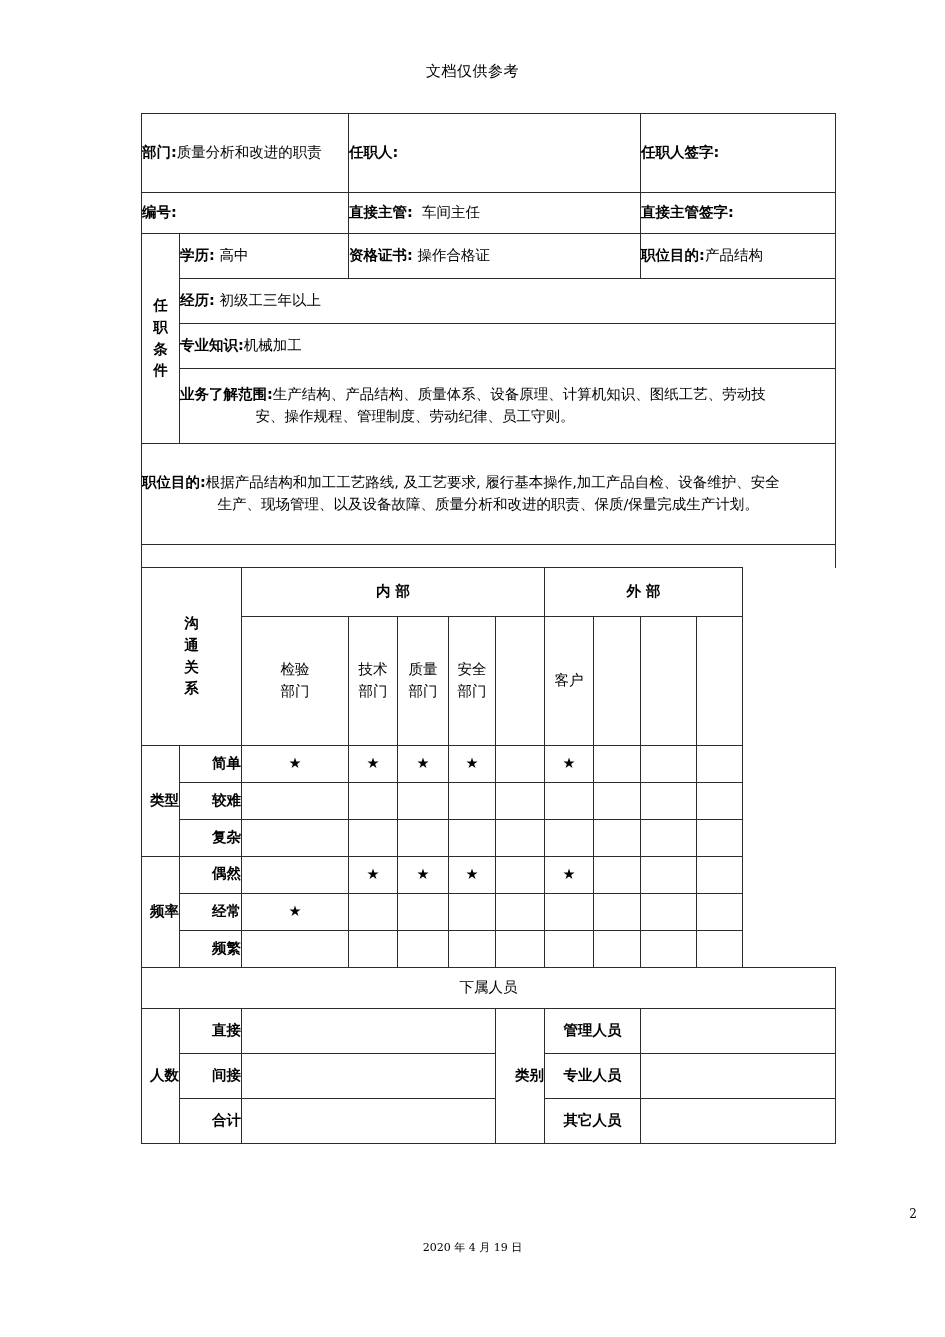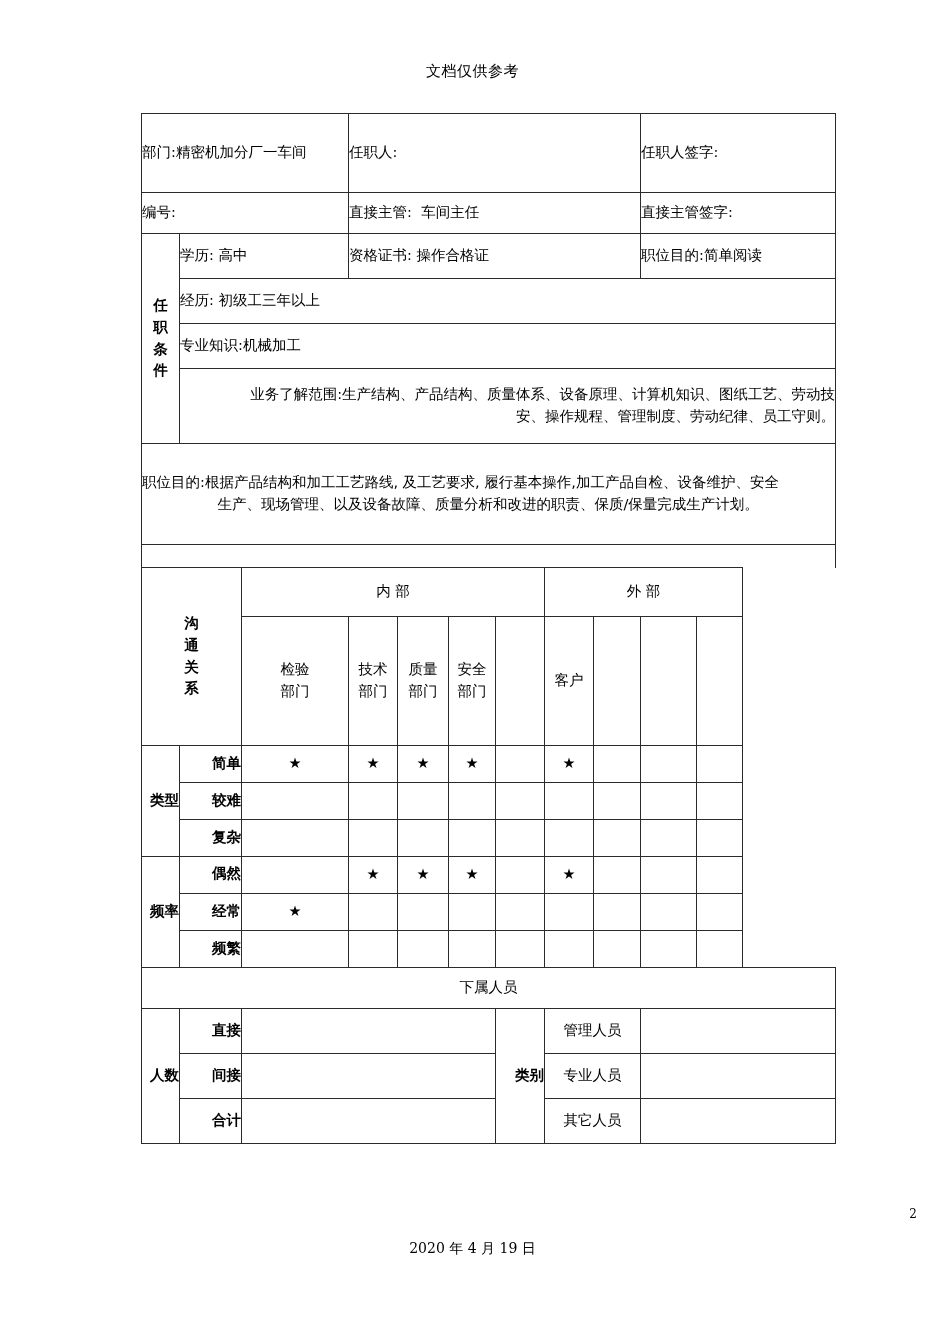--- a/index.html
+++ b/index.html
@@ -46,21 +46,21 @@
     padding: 0;
     vertical-align: middle;
     font-size: 14.5px;
     line-height: 1.5;
   }
 
   .cellpad {
     padding: 4px 6px 4px 8px;
   }
 
-  .bold { font-weight: normal; }
+  .bold { font-weight: bold; }
 
   .vert-label {
     text-align: center;
     font-weight: bold;
     font-size: 14.5px;
     line-height: 1.9;
     padding: 4px 2px;
   }
   .vert-label span { display: block; }
 
@@ -109,21 +109,21 @@
     font-size: 14.5px;
     height: 40px;
   }
 
   .footer-date {
     position: absolute;
     left: 0;
     top: 1240px;
     width: 945px;
     text-align: center;
-    font-size: 14px;
+    font-size: 11px;
     font-family: "DejaVu Serif", "Liberation Serif", serif;
   }
   .footer-page {
     position: absolute;
     right: 28px;
     top: 1207px;
     font-size: 12px;
     font-family: "DejaVu Serif", "Liberation Serif", serif;
   }
 </style>
@@ -147,21 +147,21 @@
       <col style="width:47px">
       <col style="width:56px">
       <col style="width:46px">
       <col style="width:46px">
       <col style="width:47px">
     </colgroup>
     <tbody>
 
       <tr>
         <td class="cellpad" colspan="3" style="height:78px;">
-          <span class="bold">部门:</span><span>精密机加分厂一车间</span>
+          <span class="bold">部门:</span><span>质量分析和改进的职责</span>
         </td>
         <td class="cellpad" colspan="6">
           <span class="bold">任职人:</span><span></span>
         </td>
         <td class="cellpad" colspan="4">
           <span class="bold">任职人签字:</span><span></span>
         </td>
       </tr>
 
       <tr>
@@ -183,38 +183,38 @@
           <span>条</span>
           <span>件</span>
         </td>
         <td class="cellpad" colspan="2" style="height:44px;">
           <span class="bold">学历:</span>&nbsp;<span>高中</span>
         </td>
         <td class="cellpad" colspan="6">
           <span class="bold">资格证书:</span>&nbsp;<span>操作合格证</span>
         </td>
         <td class="cellpad" colspan="4">
-          <span class="bold">职位目的:</span><span>简单阅读</span>
+          <span class="bold">职位目的:</span><span>产品结构</span>
         </td>
       </tr>
 
       <tr>
         <td class="cellpad" colspan="12" style="height:44px;">
           <span class="bold">经历:</span>&nbsp;<span>初级工三年以上</span>
         </td>
       </tr>
 
       <tr>
         <td class="cellpad" colspan="12" style="height:44px;">
           <span class="bold">专业知识:</span><span>机械加工</span>
         </td>
       </tr>
 
       <tr>
-        <td class="para" colspan="12" style="height:74px;text-align:right;">
+        <td class="para" colspan="12" style="height:74px;">
           <span class="bold">业务了解范围:</span><span>生产结构、产品结构、质量体系、设备原理、计算机知识、图纸工艺、劳动技</span>
           <span class="ln2">安、操作规程、管理制度、劳动纪律、员工守则。</span>
         </td>
       </tr>
 
       <tr>
         <td class="para" colspan="13" style="height:100px;">
           <span class="bold">职位目的:</span><span>根据产品结构和加工工艺路线, 及工艺要求, 履行基本操作,加工产品自检、设备维护、安全</span>
           <span class="ln2">生产、现场管理、以及设备故障、质量分析和改进的职责、保质/保量完成生产计划。</span>
         </td>

